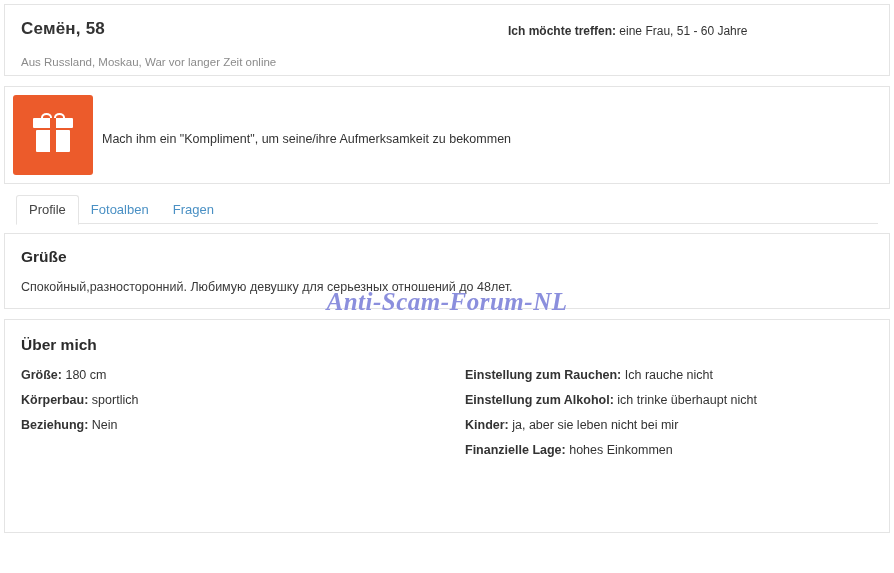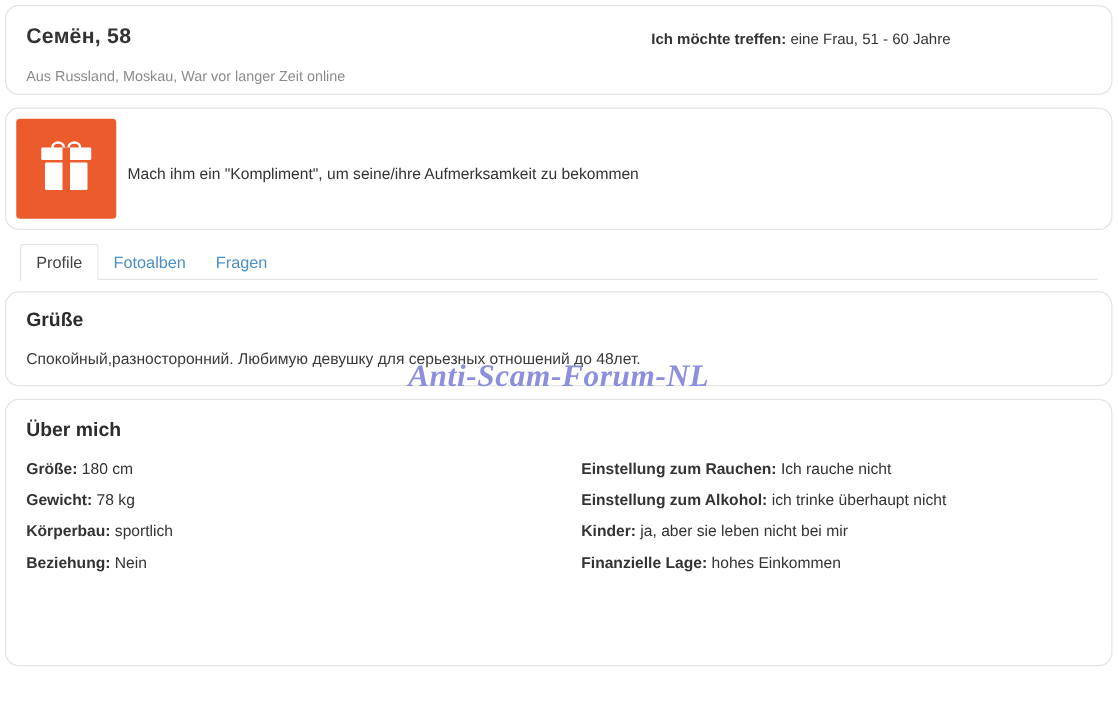--- a/index.html
+++ b/index.html
@@ -13,21 +13,21 @@
     width: 894px;
     height: 573px;
     overflow: hidden;
     position: relative;
     color: #333333;
   }
 
   .card {
     background: #ffffff;
     border: 1px solid #e4e4e4;
-    border-radius: 11px;
+    border-radius: 0;
     margin: 0 4px 10px 4px;
     position: relative;
   }
 
   
   #header-card {
     height: 72px;
     margin-top: 4px;
     padding: 10px 16px 0 16px;
   }
@@ -38,21 +38,21 @@
     margin: 4px 0 0 0;
     letter-spacing: 0.2px;
   }
   .profile-meta {
     font-size: 11.5px;
     color: #8b8b8b;
     margin-top: 17px;
   }
   .seek-line {
     position: absolute;
-    left: 516px;
+    left: 503px;
     top: 19px;
     font-size: 12px;
     color: #333333;
     white-space: nowrap;
   }
   .seek-line b { font-weight: bold; }
   .seek-line span.val { font-weight: normal; }
 
   
   #gift-card {
@@ -226,24 +226,20 @@
 
 <div class="card" id="about-card">
   <div class="section-title">Über mich</div>
   <div class="about-cols">
     <div class="about-col left">
       <div class="about-item">
         <b>Größe:</b>
         <span>180 cm</span>
       </div>
       <div class="about-item">
-        <b>Gewicht:</b>
-        <span>78 kg</span>
-      </div>
-      <div class="about-item">
         <b>Körperbau:</b>
         <span>sportlich</span>
       </div>
       <div class="about-item">
         <b>Beziehung:</b>
         <span>Nein</span>
       </div>
     </div>
     <div class="about-col right">
       <div class="about-item">

